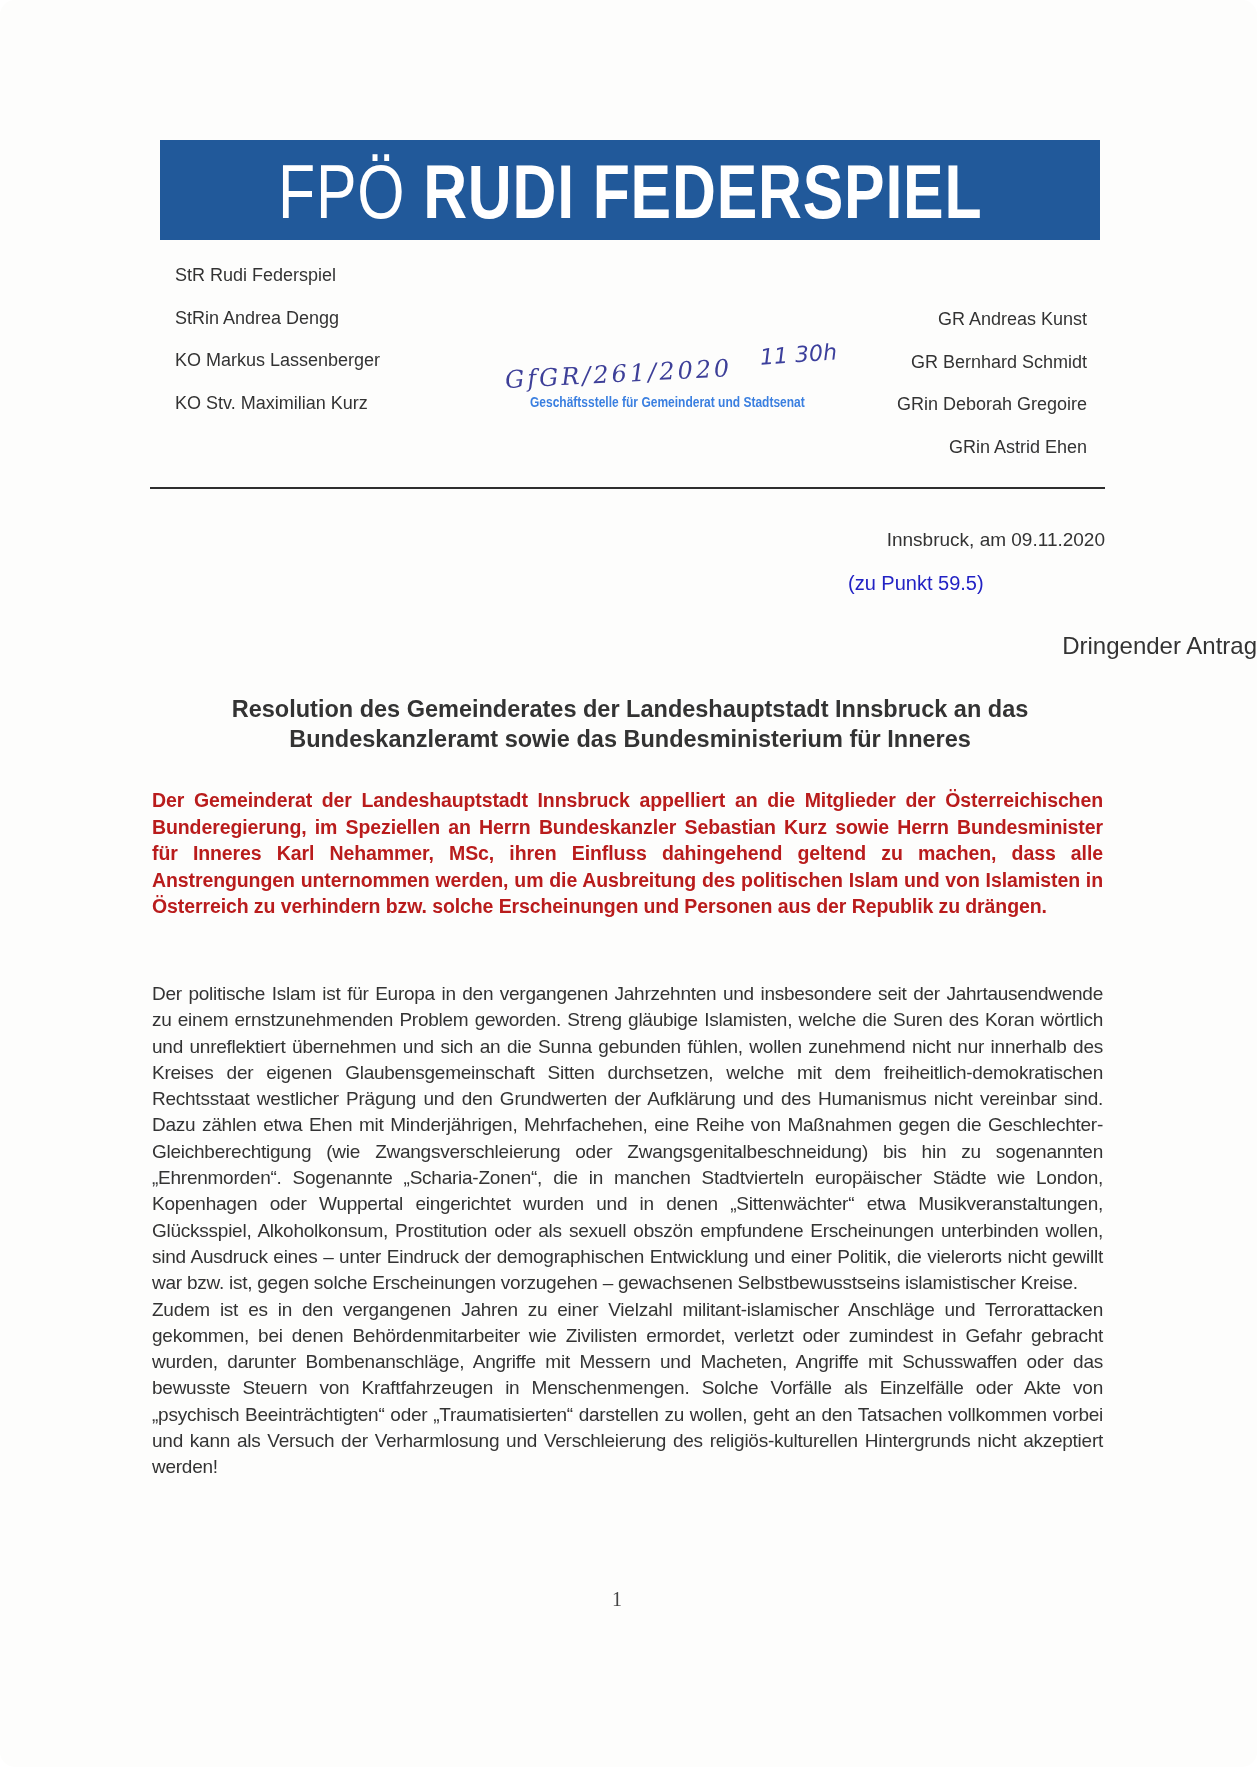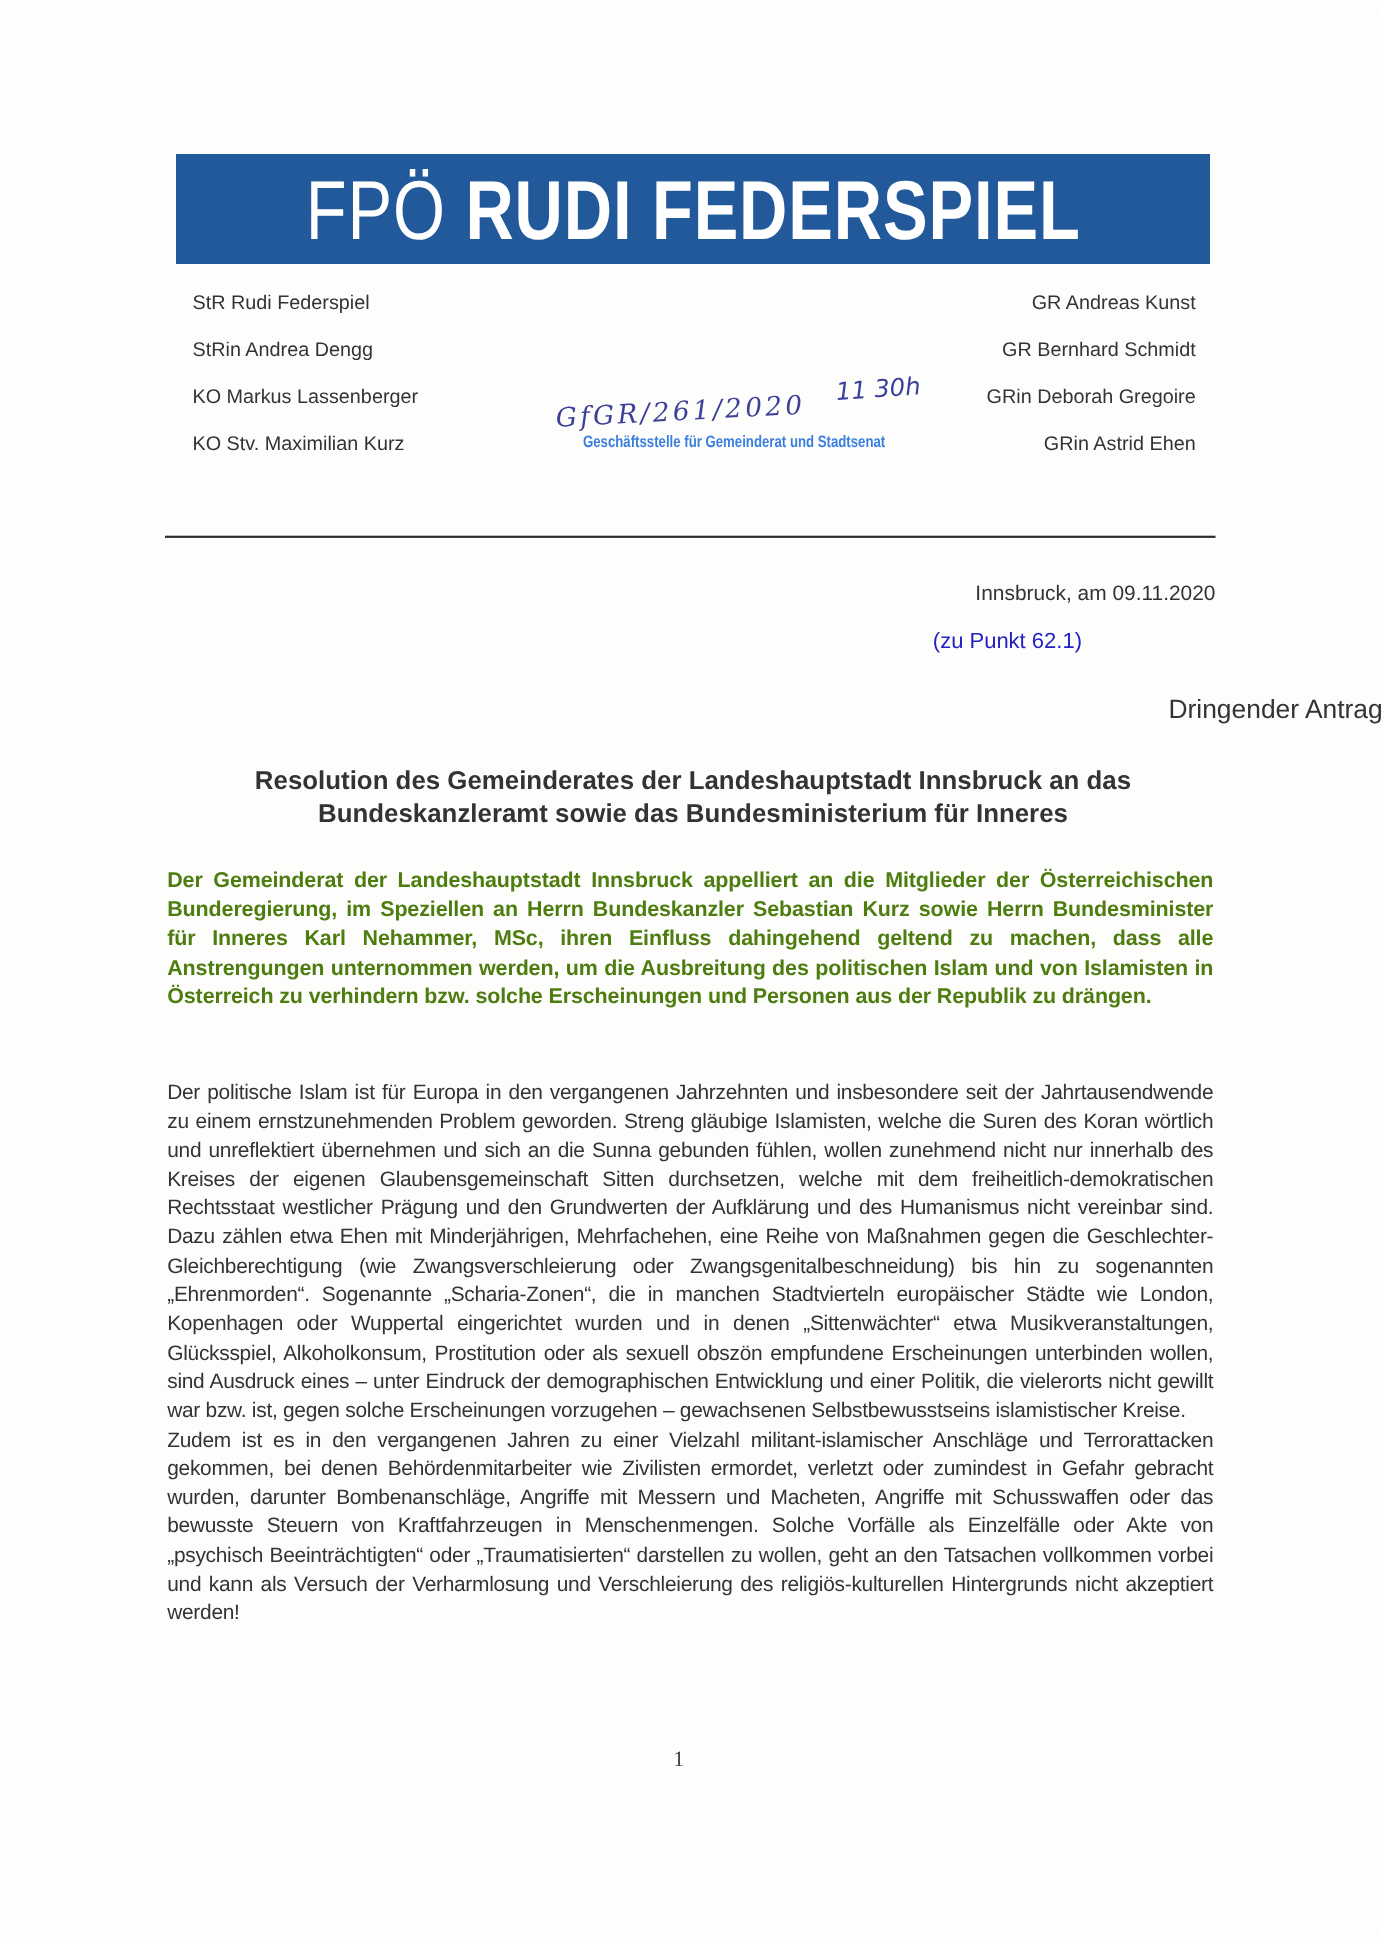--- a/index.html
+++ b/index.html
@@ -8,41 +8,41 @@
   .page { position: absolute; left: 0; top: 0; width: 1257px; height: 1767px; background: #fdfdfc; border-radius: 15px; }
   .banner { position: absolute; left: 160px; top: 140px; width: 940px; height: 100px;
             background: #21599a; display: flex; align-items: center; justify-content: center;
             box-sizing: border-box; }
   .banner-text { color: #ffffff; font-family: "Liberation Sans", sans-serif; font-size: 76px;
                  font-weight: bold; letter-spacing: 1px; transform: scaleX(0.80); white-space: nowrap;
                  line-height: 1; margin-top: 4px; }
   .banner-text .light { font-weight: normal; }
   .names-left, .names-right { position: absolute; top: 262px; font-size: 18px; color: #333; }
   .names-left { left: 175px; }
-  .names-right { right: 170px; text-align: right; }
+  .names-right { right: 170px; text-align: right; margin-top: 44px; }
   .name-row { height: 42.7px; line-height: 26px; }
   .stamp { position: absolute; left: 470px; top: 268px; width: 310px; text-align: center; color: #3a7fe0; }
   .stamp-title { font-size: 21px; font-weight: bold; transform: scaleX(0.92); display: block; color: #4a8ce6; }
   .stamp-sub { font-size: 14px; font-weight: bold; display: block; margin-top: 4px; transform: scaleX(0.85); color: #4a8ce6; }
   .stamp-date { font-size: 26px; font-weight: bold; display: block; margin-top: 8px; transform: scaleX(0.72); color: #3f84e4; }
   .stamp-time { position: absolute; left: 760px; top: 342px; font-family: "DejaVu Sans", sans-serif;
                 font-size: 22px; color: #3b3f9c; font-style: italic; transform: rotate(-4deg); }
   .stamp-ref { position: absolute; left: 505px; top: 360px; font-family: "DejaVu Serif", serif;
                font-style: italic; font-size: 24px; color: #3d3f98; letter-spacing: 3px; transform: rotate(-3deg); }
   .stamp-office { position: absolute; left: 500px; top: 393px; width: 300px; text-align: center;
                   font-size: 15px; font-weight: bold; color: #3a7fe0; transform: scaleX(0.80); white-space: nowrap; }
   .hr { position: absolute; left: 150px; top: 487px; width: 955px; height: 2px; background: #2e2e2e; }
   .date-line { position: absolute; right: 152px; top: 529px; font-size: 19px; color: #333; }
   .agenda-ref { position: absolute; left: 848px; top: 572px; font-size: 20px; color: #2222c4; }
   .doc-title { position: absolute; left: 0; width: 1257px; top: 632px; text-align: right;
                font-size: 24px; font-weight: normal; color: #333; }
   .resolution { position: absolute; left: 150px; width: 960px; top: 694px; text-align: center;
                 font-size: 23.5px; font-weight: bold; color: #333; line-height: 30px; }
   .lead { position: absolute; left: 152px; width: 951px; top: 787px; text-align: justify;
-          font-size: 19.5px; font-weight: bold; color: #4d7c0f; line-height: 26.6px; letter-spacing: -0.1px; }
+          font-size: 19.5px; font-weight: bold; color: #b91c1c; line-height: 26.6px; letter-spacing: -0.1px; }
   .body-text { position: absolute; left: 152px; width: 951px; top: 981px; text-align: justify;
                font-size: 19px; color: #333; line-height: 26.3px; letter-spacing: -0.25px; }
   .body-text p { margin: 0; }
   .page-number { position: absolute; left: 612px; top: 1588px; font-family: "Liberation Serif", serif;
                  font-size: 20px; color: #444; }
 </style>
 </head>
 <body>
 
 <div class="page">
@@ -68,21 +68,21 @@
     <div class="name-row">GRin Astrid Ehen</div>
   </div>
 
   <div class="stamp-time">11 30h</div>
   <div class="stamp-ref">GfGR/261/2020</div>
   <div class="stamp-office">Geschäftsstelle für Gemeinderat und Stadtsenat</div>
 
   <div class="hr"></div>
 
   <div class="date-line">Innsbruck, am 09.11.2020</div>
-  <div class="agenda-ref">(zu Punkt 62.1)</div>
+  <div class="agenda-ref">(zu Punkt 59.5)</div>
 
   <div class="doc-title">Dringender Antrag</div>
 
   <div class="resolution">
     <div>Resolution des Gemeinderates der Landeshauptstadt Innsbruck an das</div>
     <div>Bundeskanzleramt sowie das Bundesministerium für Inneres</div>
   </div>
 
   <div class="lead">Der Gemeinderat der Landeshauptstadt Innsbruck appelliert an die Mitglieder der Österreichischen Bunderegierung, im Speziellen an Herrn Bundeskanzler Sebastian Kurz sowie Herrn Bundesminister für Inneres Karl Nehammer, MSc, ihren Einfluss dahingehend geltend zu machen, dass alle Anstrengungen unternommen werden, um die Ausbreitung des politischen Islam und von Islamisten in Österreich zu verhindern bzw. solche Erscheinungen und Personen aus der Republik zu drängen.</div>
 

